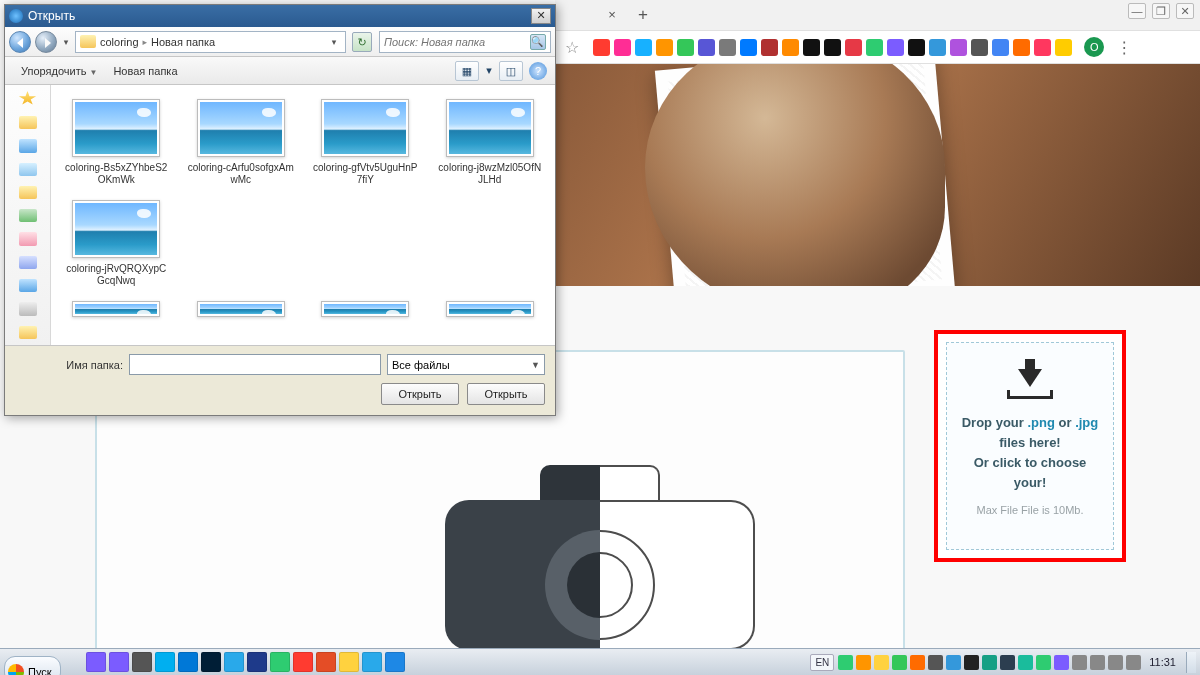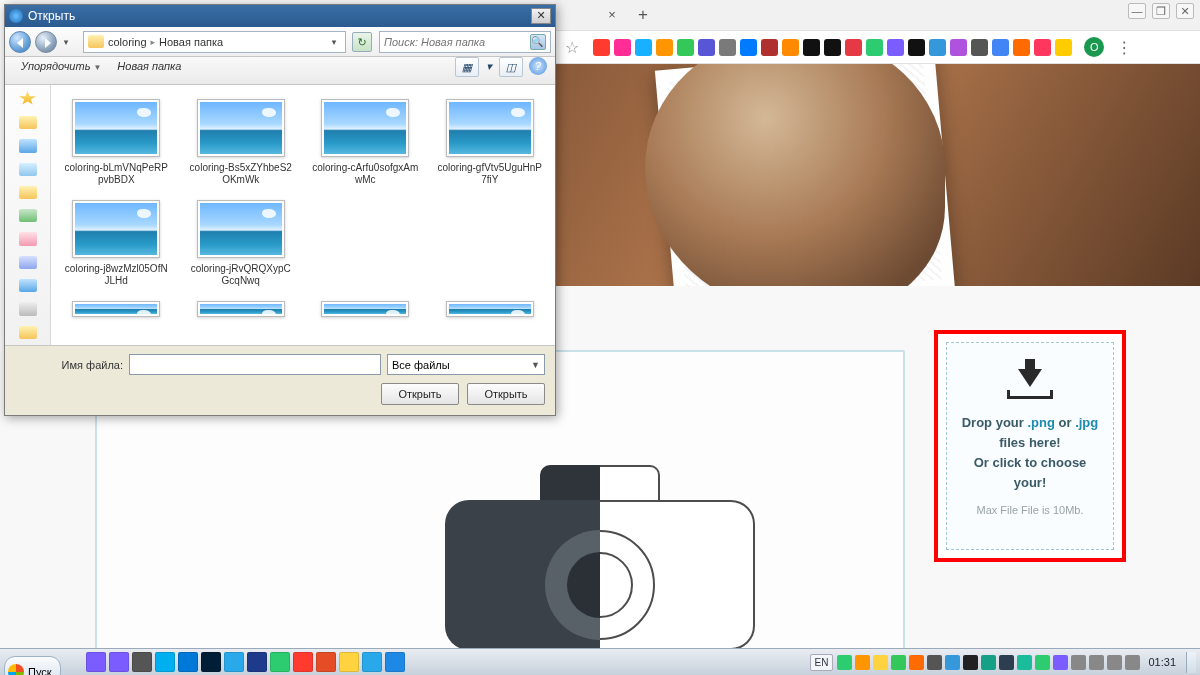--- a/index.html
+++ b/index.html
@@ -61,30 +61,30 @@
 .dlg-title .spacer { flex: 1; }
 .dlg-title .x { width: 20px; height: 16px; background: linear-gradient(#f2f2f2,#cfcfcf); border: 1px solid #888; color: #333; font-size: 11px; line-height: 13px; text-align: center; cursor: pointer; }
 
 .dlg-nav { height: 30px; background: linear-gradient(#fdfdfd,#efefef); border-bottom: 1px solid #c6c6c6; display: flex; align-items: center; padding: 0 4px; gap: 4px; }
 .navbtn { width: 22px; height: 22px; border-radius: 11px; background: radial-gradient(circle at 35% 30%, #cfe6ff, #6fa7dd 55%, #3d78b5); border: 1px solid #5b87b4; cursor: pointer; position: relative; }
 .navbtn::after { content: ""; position: absolute; left: 7px; top: 6px; width: 0; height: 0; border-top: 5px solid transparent; border-bottom: 5px solid transparent; }
 .navbtn.back::after { border-right: 6px solid #fff; }
 .navbtn.fwd { filter: grayscale(.6) brightness(1.05); }
 .navbtn.fwd::after { border-left: 6px solid #eee; left: 9px; }
 .navdrop { width: 10px; height: 22px; font-size: 9px; color: #555; line-height: 22px; text-align: center; }
-.breadcrumb { flex: 1; height: 22px; border: 1px solid #a3b4c5; background: #fff; display: flex; align-items: center; padding: 0 4px; font-size: 11px; color: #333; gap: 4px; margin-left: 8px; }
+.breadcrumb { flex: 1; height: 22px; border: 1px solid #a3b4c5; background: #fff; display: flex; align-items: center; padding: 0 4px; font-size: 11px; color: #333; gap: 4px; }
 .breadcrumb .folder-ico { width: 16px; height: 13px; background: linear-gradient(#fff2b2,#f5c55a); border-radius: 2px; }
 .breadcrumb .sep { color: #888; font-size: 9px; }
 .bc-arrows { width: 14px; color: #555; font-size: 9px; text-align: center; }
 .bc-refresh { width: 20px; height: 20px; border: 1px solid #9ab; background: linear-gradient(#eaf4ea,#c7e3c7); border-radius: 2px; font-size: 11px; color: #2a6a2a; text-align: center; line-height: 18px; cursor: pointer; margin-left: 2px; }
 .search-box { width: 172px; height: 22px; border: 1px solid #a3b4c5; background: #fff; display: flex; align-items: center; padding: 0 4px; margin-left: 3px; }
 .search-box input { border: none; outline: none; font-size: 11px; flex: 1; color: #888; font-style: italic; }
 .search-box .mag { width: 16px; height: 16px; background: linear-gradient(#d6e6f6,#a6c6e6); border: 1px solid #7aa; border-radius: 2px; font-size: 10px; text-align: center; line-height: 14px; color: #246; }
 
-.dlg-toolbar { height: 28px; border-bottom: 1px solid #c6c6c6; background: linear-gradient(#f9f9f9,#eaeaea); display: flex; align-items: flex-start; padding: 0 8px; font-size: 11px; color: #333; font-style: italic; }
+.dlg-toolbar { height: 28px; border-bottom: 1px solid #c6c6c6; background: linear-gradient(#f9f9f9,#eaeaea); display: flex; align-items: center; padding: 0 8px; font-size: 11px; color: #333; }
 .dlg-toolbar .menu { padding: 3px 8px; cursor: pointer; }
 .dlg-toolbar .drop { font-size: 8px; color: #666; margin-left: 3px; }
 .dlg-toolbar .spacer { flex: 1; }
 .dlg-toolbar .viewbtn { width: 24px; height: 20px; border: 1px solid #b8c6d4; background: linear-gradient(#fff,#e8eef4); margin-left: 4px; border-radius: 2px; cursor: pointer; font-size: 11px; text-align: center; line-height: 18px; color: #246; }
 .dlg-toolbar .help { width: 18px; height: 18px; border-radius: 9px; background: radial-gradient(#cfe5ff,#4a90d9); color: #fff; font-size: 11px; text-align: center; line-height: 18px; margin-left: 6px; cursor: pointer; }
 
 .dlg-body { flex: 1; display: flex; background: #fff; min-height: 0; }
 .places { width: 46px; background: linear-gradient(#fdfdfd,#f1f1f1); border-right: 1px solid #d8d8d8; padding: 6px 4px; display: flex; flex-direction: column; gap: 10px; align-items: center; }
 .place-ico { width: 18px; height: 16px; border-radius: 2px; cursor: pointer; }
 .p-fav { background: linear-gradient(#ffe27a,#f2b01e); clip-path: polygon(50% 0,61% 35%,98% 35%,68% 57%,79% 91%,50% 70%,21% 91%,32% 57%,2% 35%,39% 35%); height: 18px; width: 18px; }
@@ -256,26 +256,20 @@
         <div class="place-ico p-blue"></div>
         <div class="place-ico p-doc"></div>
         <div class="place-ico p-fol"></div>
       </div>
       <div class="files">
         <div class="file-grid" id="file-grid">
             <div class="file-item">
               <div class="thumb">
                 <div class="thumb-inner"></div>
               </div>
-              <div class="file-name">coloring-bLmVNqPeRPpvbBDX</div>
-            </div>
-            <div class="file-item">
-              <div class="thumb">
-                <div class="thumb-inner"></div>
-              </div>
               <div class="file-name">coloring-Bs5xZYhbeS2OKmWk</div>
             </div>
             <div class="file-item">
               <div class="thumb">
                 <div class="thumb-inner"></div>
               </div>
               <div class="file-name">coloring-cArfu0sofgxAmwMc</div>
             </div>
             <div class="file-item">
               <div class="thumb">
@@ -316,21 +310,21 @@
               <div class="thumb">
                 <div class="thumb-inner"></div>
               </div>
             </div>
           </div>
       </div>
     </div>
 
     <div class="dlg-footer">
       <div class="row1">
-        <span class="lbl">Имя файла:</span>
+        <span class="lbl">Имя папка:</span>
         <input class="fname-input" style="">
         <div class="filter-select">
           <span>Все файлы</span>
             <span class="dd">▼</span>
         </div>
       </div>
       <div class="row2">
         <button class="btn">Открыть</button>
         <button class="btn">Открыть</button>
       </div>
@@ -373,18 +367,18 @@
           <div class="ti" style="background: rgb(22, 160, 133);"></div>
           <div class="ti" style="background: rgb(44, 62, 80);"></div>
           <div class="ti" style="background: rgb(26, 188, 156);"></div>
           <div class="ti" style="background: rgb(46, 204, 113);"></div>
           <div class="ti" style="background: rgb(123, 92, 255);"></div>
           <div class="ti" style="background: rgb(136, 136, 136);"></div>
           <div class="ti" style="background: rgb(136, 136, 136);"></div>
           <div class="ti" style="background: rgb(136, 136, 136);"></div>
           <div class="ti" style="background: rgb(136, 136, 136);"></div>
         </div>
-      <span class="clock">01:31</span>
+      <span class="clock">11:31</span>
       <div class="showdesk"></div>
     </div>
   </div>
 
 </div>
 
 </body></html>

